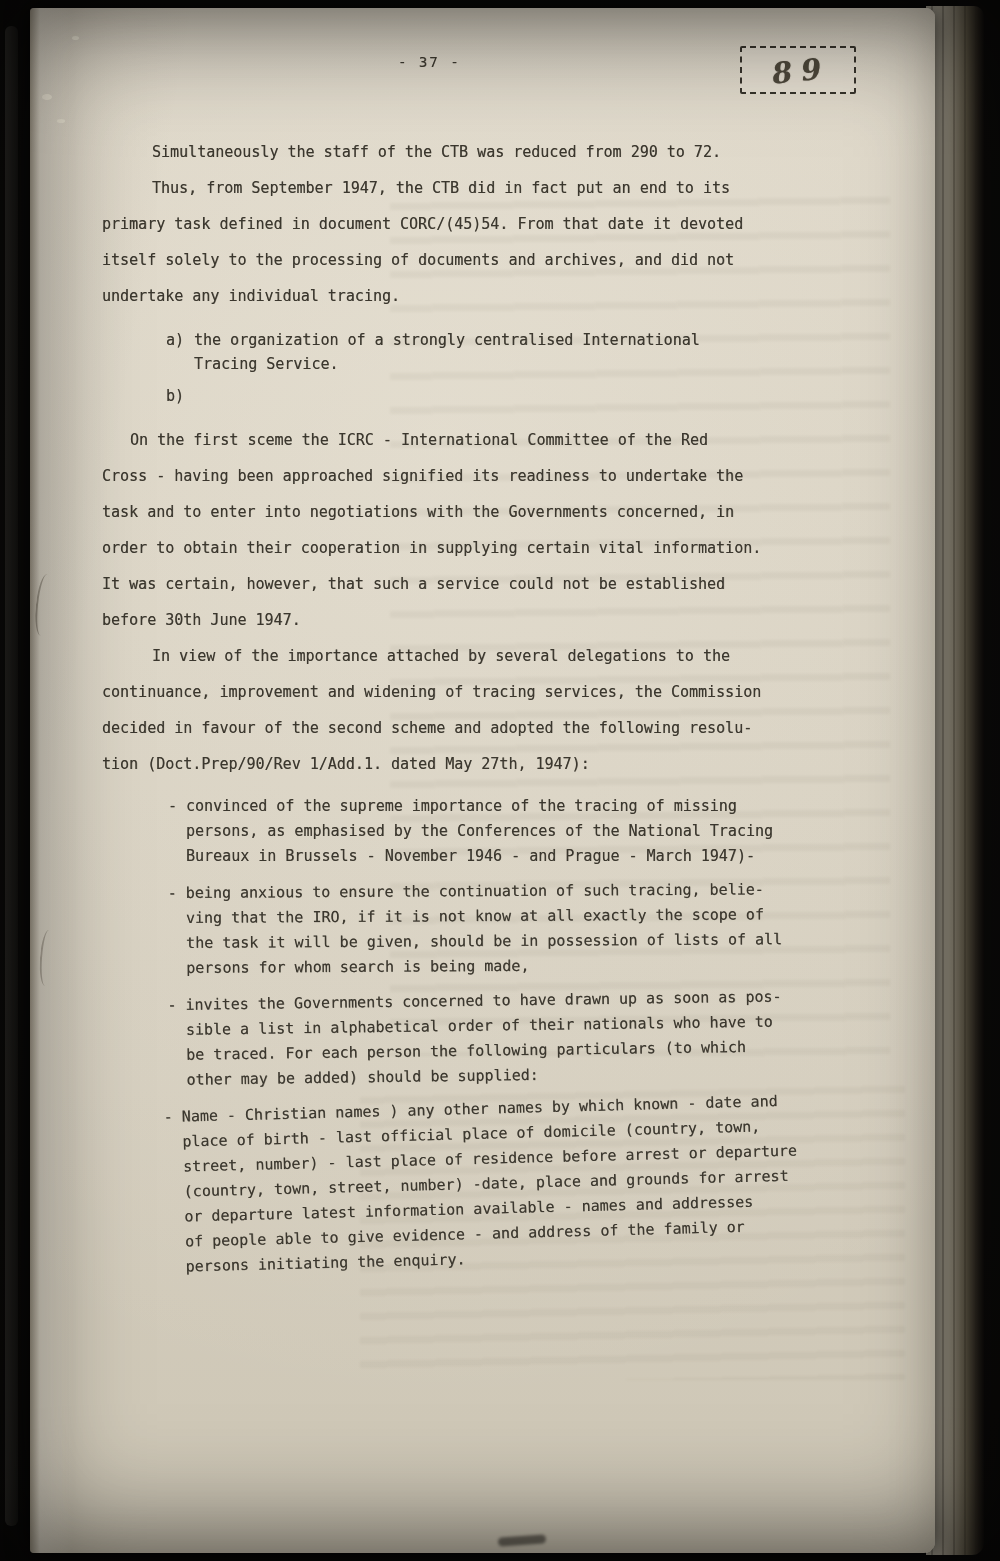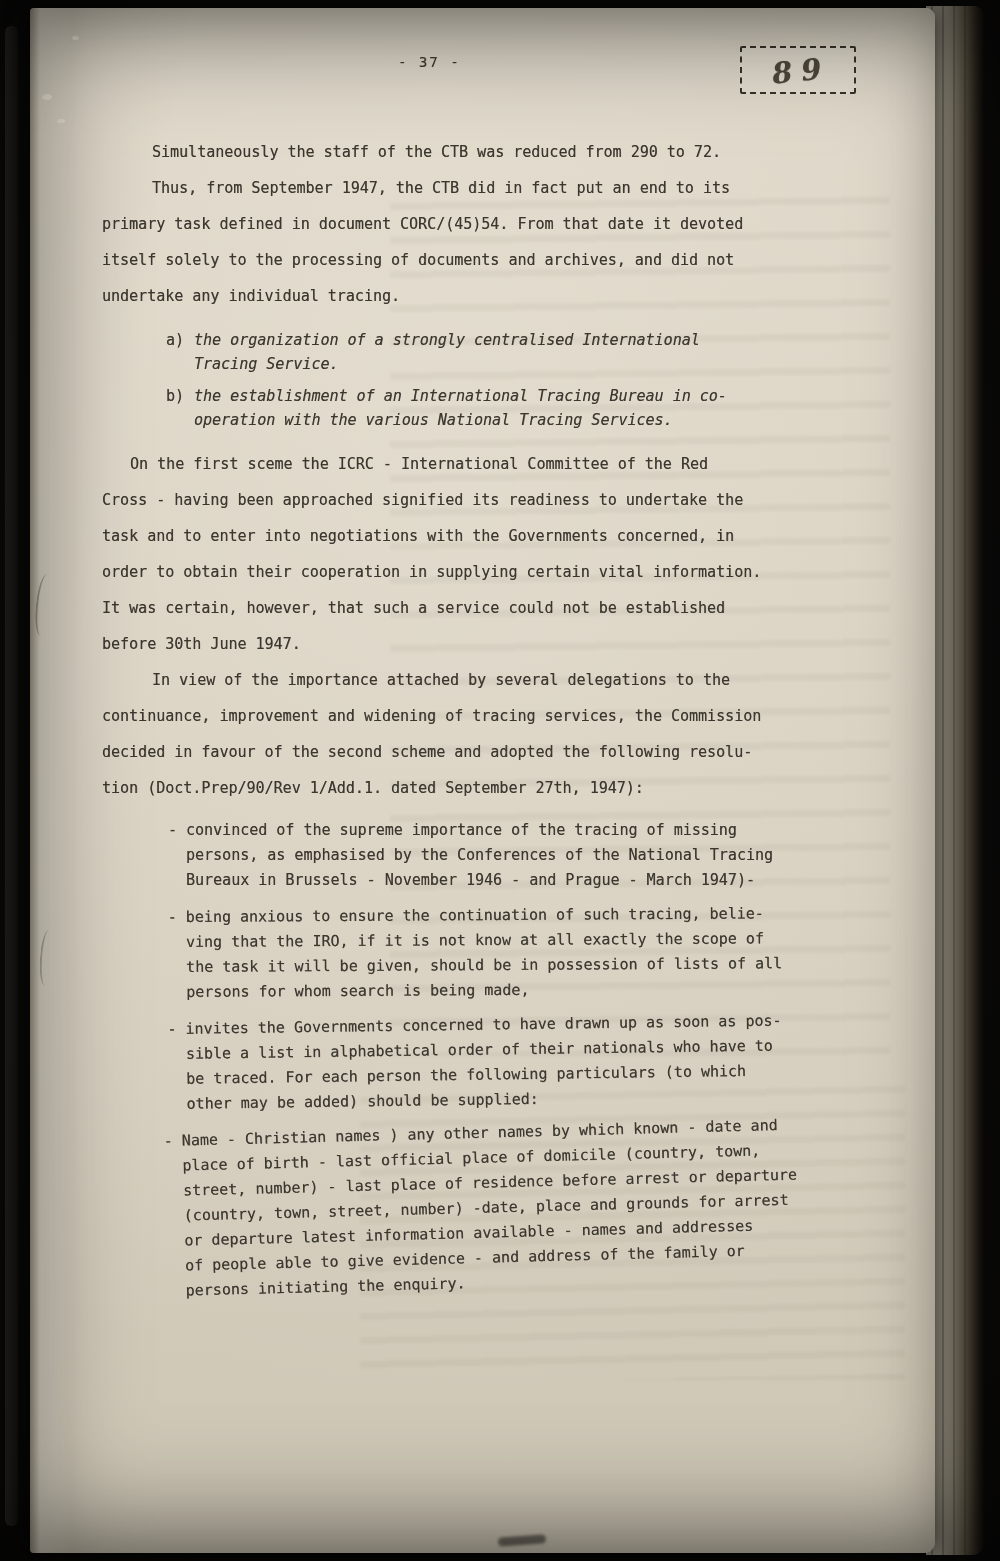--- a/index.html
+++ b/index.html
@@ -79,21 +79,21 @@
     text-shadow:.3px .2px .5px rgba(56,52,44,.55); }
   .para { white-space:pre-line; line-height:36px; width:740px; }
   .para.indent { text-indent:50px; }
   .para.indent-sm { text-indent:28px; }
   .gap-lg { margin-top:26px; }
   .gap-md { margin-top:14px; }
   .gap-sm { margin-top:8px; }
 
   .alist { display:flex; margin-left:64px; line-height:24px; }
   .alist .label { width:28px; flex:0 0 28px; }
-  .alist .ltext { white-space:pre-line;font-style:italic; }
+  .alist .ltext { white-space:pre-line; }
 
   .bullet { display:flex; margin-left:66px; line-height:25px; margin-top:12px; }
   .bullet .marker { width:18px; flex:0 0 18px; }
   .bullet .btext { white-space:pre-line; width:676px; }
   .tilt-05 { transform:rotate(-0.35deg); transform-origin:0 50%; }
   .tilt-08 { transform:rotate(-0.8deg); transform-origin:0 50%; }
   .tilt-15 { transform:rotate(-1.5deg); transform-origin:0 100%; }
 
   .vignette { position:absolute; inset:0; z-index:6; pointer-events:none;
     box-shadow:inset 0 0 110px 26px rgba(0,0,0,.55); }
@@ -128,34 +128,32 @@
 itself solely to the processing of documents and archives, and did not
 undertake any individual tracing.</p>
 
       <div class="alist gap-md">
         <span class="label">a)</span>
         <span class="ltext">the organization of a strongly centralised International
 Tracing Service.</span>
       </div>
       <div class="alist gap-sm">
         <span class="label">b)</span>
-        <span class="ltext">the establishment of an International Tracing Bureau in co-
-operation with the various National Tracing Services.</span>
       </div>
 
       <p class="para indent-sm gap-md">On the first sceme the ICRC - International Committee of the Red
 Cross - having been approached signified its readiness to undertake the
 task and to enter into negotiations with the Governments concerned, in
 order to obtain their cooperation in supplying certain vital information.
 It was certain, however, that such a service could not be established
 before 30th June 1947.</p>
       <p class="para indent">In view of the importance attached by several delegations to the
 continuance, improvement and widening of tracing services, the Commission
 decided in favour of the second scheme and adopted the following resolu-
-tion (Doct.Prep/90/Rev 1/Add.1. dated September 27th, 1947):</p>
+tion (Doct.Prep/90/Rev 1/Add.1. dated May 27th, 1947):</p>
 
       <div class="bullet gap-sm">
         <span class="marker">-</span>
         <span class="btext">convinced of the supreme importance of the tracing of missing
 persons, as emphasised by the Conferences of the National Tracing
 Bureaux in Brussels - November 1946 - and Prague - March 1947)-</span>
       </div>
       <div class="bullet tilt-05">
         <span class="marker">-</span>
         <span class="btext">being anxious to ensure the continuation of such tracing, belie-

